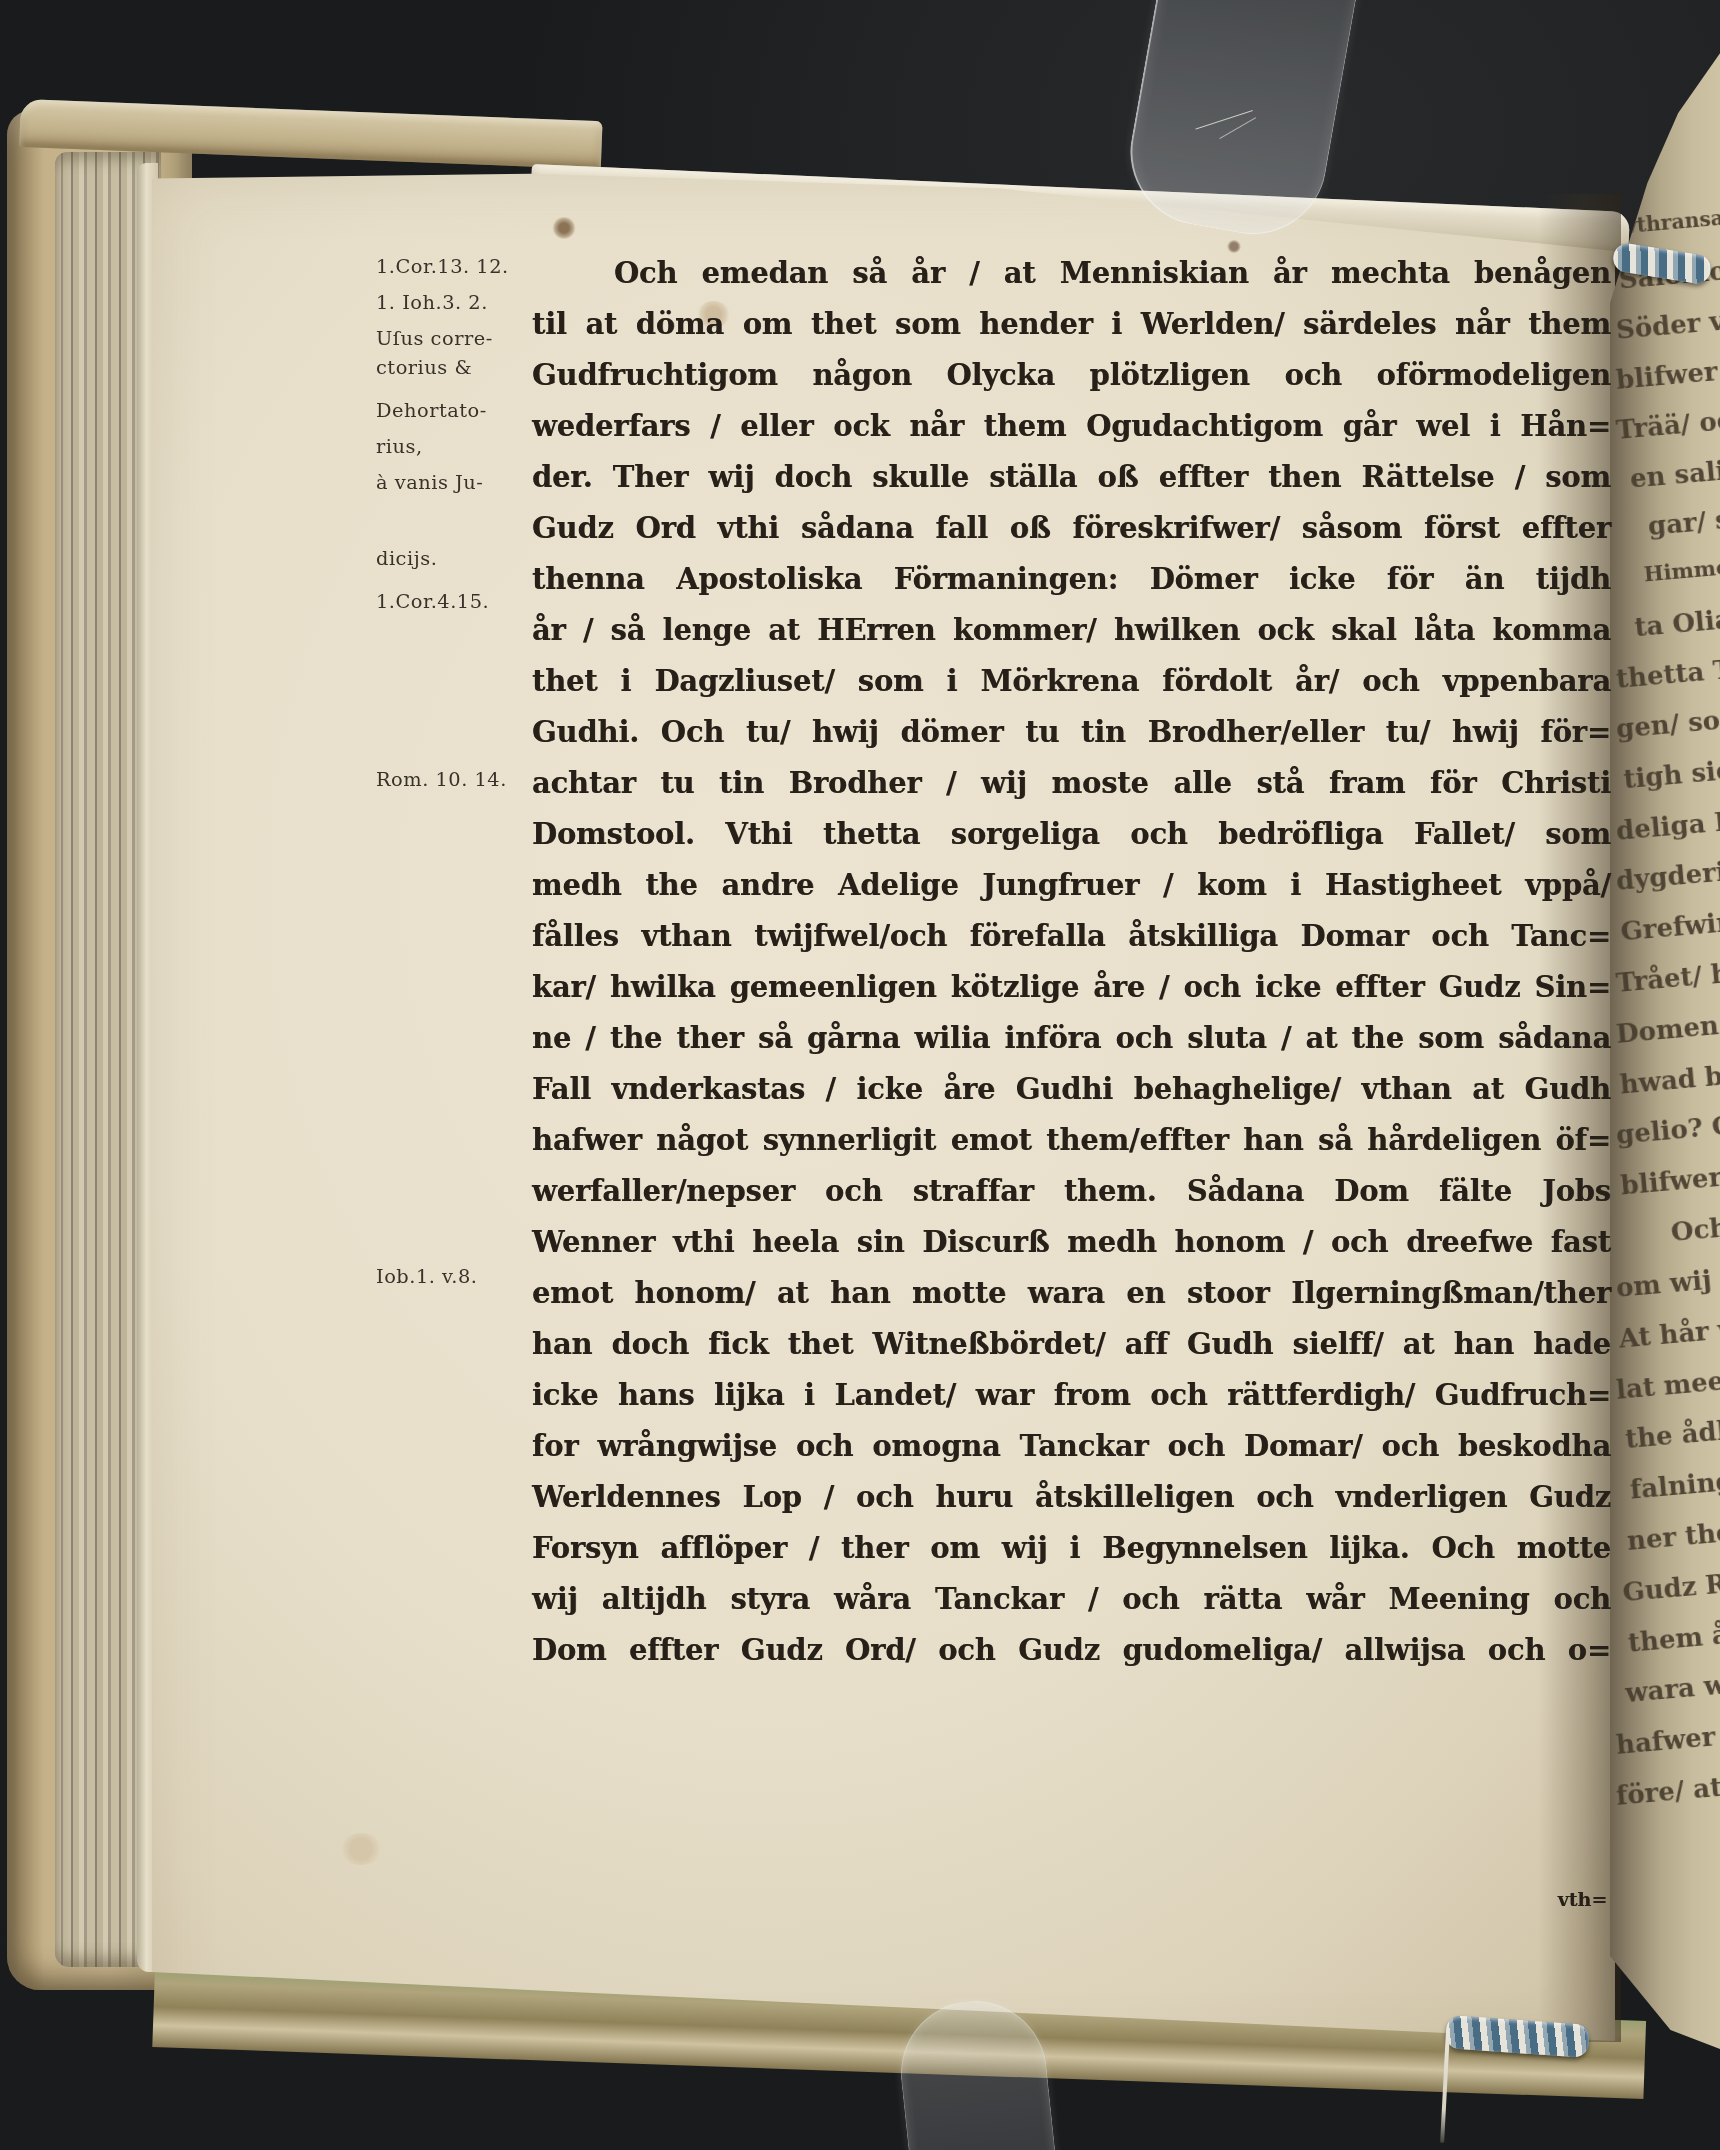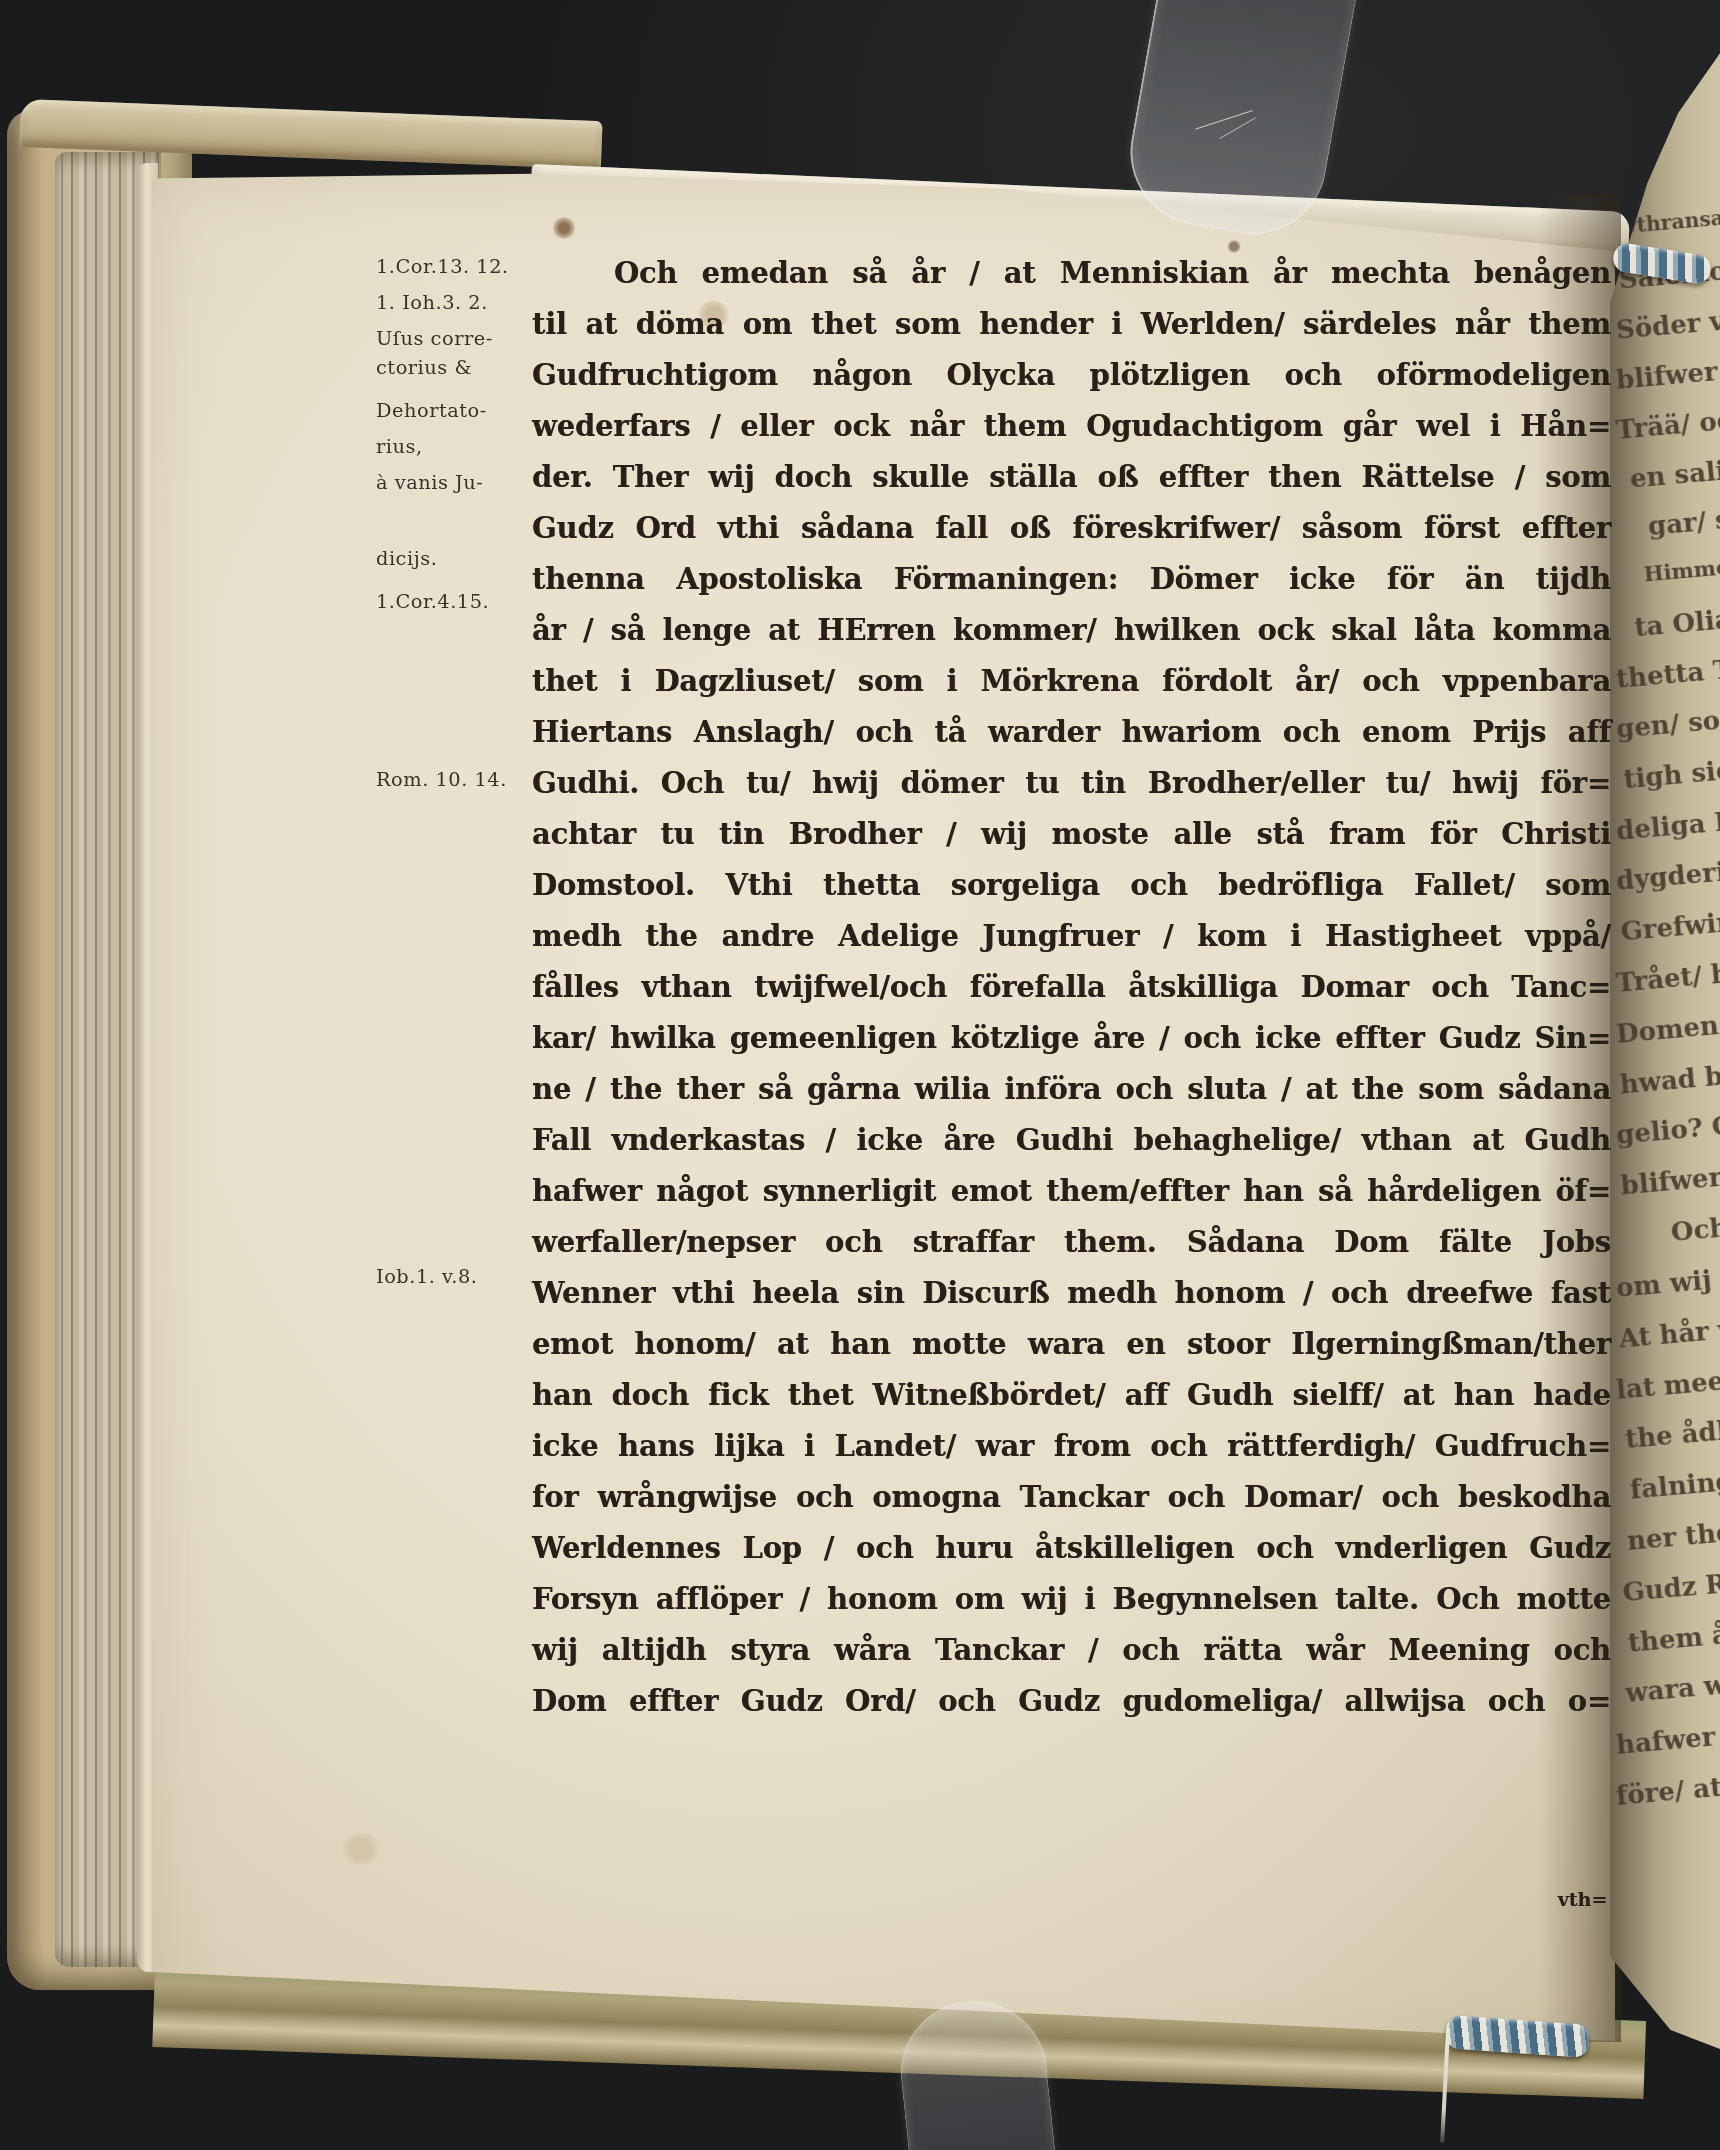--- a/index.html
+++ b/index.html
@@ -165,38 +165,37 @@
 
       <div class="main-line indent">Och emedan så år / at Menniskian år mechta benågen</div>
       <div class="main-line">til at döma om thet som hender i Werlden/ särdeles når them</div>
       <div class="main-line">Gudfruchtigom någon Olycka plötzligen och oförmodeligen</div>
       <div class="main-line">wederfars / eller ock når them Ogudachtigom går wel i Hån=</div>
       <div class="main-line">der. Ther wij doch skulle ställa oß effter then Rättelse / som</div>
       <div class="main-line">Gudz Ord vthi sådana fall oß föreskrifwer/ såsom först effter</div>
       <div class="main-line">thenna Apostoliska Förmaningen: Dömer icke för än tijdh</div>
       <div class="main-line">år / så lenge at HErren kommer/ hwilken ock skal låta komma</div>
       <div class="main-line">thet i Dagzliuset/ som i Mörkrena fördolt år/ och vppenbara</div>
-      <div class="main-line">Hiertans Anslagh/ och tå warder hwariom och enom Prijs aff</div>
       <div class="main-line">Gudhi. Och tu/ hwij dömer tu tin Brodher/eller tu/ hwij för=</div>
       <div class="main-line">achtar tu tin Brodher / wij moste alle stå fram för Christi</div>
       <div class="main-line">Domstool. Vthi thetta sorgeliga och bedröfliga Fallet/ som</div>
       <div class="main-line">medh the andre Adelige Jungfruer / kom i Hastigheet vppå/</div>
       <div class="main-line">fålles vthan twijfwel/och förefalla åtskilliga Domar och Tanc=</div>
       <div class="main-line">kar/ hwilka gemeenligen kötzlige åre / och icke effter Gudz Sin=</div>
       <div class="main-line">ne / the ther så gårna wilia införa och sluta / at the som sådana</div>
       <div class="main-line">Fall vnderkastas / icke åre Gudhi behaghelige/ vthan at Gudh</div>
       <div class="main-line">hafwer något synnerligit emot them/effter han så hårdeligen öf=</div>
       <div class="main-line">werfaller/nepser och straffar them. Sådana Dom fälte Jobs</div>
       <div class="main-line">Wenner vthi heela sin Discurß medh honom / och dreefwe fast</div>
       <div class="main-line">emot honom/ at han motte wara en stoor Ilgerningßman/ther</div>
       <div class="main-line">han doch fick thet Witneßbördet/ aff Gudh sielff/ at han hade</div>
       <div class="main-line">icke hans lijka i Landet/ war from och rättferdigh/ Gudfruch=</div>
       <div class="main-line">for wrångwijse och omogna Tanckar och Domar/ och beskodha</div>
       <div class="main-line">Werldennes Lop / och huru åtskilleligen och vnderligen Gudz</div>
-      <div class="main-line">Forsyn afflöper / honom om wij i Begynnelsen talte. Och motte</div>
+      <div class="main-line">Forsyn afflöper / ther om wij i Begynnelsen lijka. Och motte</div>
       <div class="main-line">wij altijdh styra wåra Tanckar / och rätta wår Meening och</div>
       <div class="main-line">Dom effter Gudz Ord/ och Gudz gudomeliga/ allwijsa och o=</div>
     </div>
   <div class="text-col" style="top:1874px;">
     <div class="catchword-row">vth=</div>
   </div>
 
   <div class="strip-top"></div>
   <div class="strip-bottom"></div>
 

